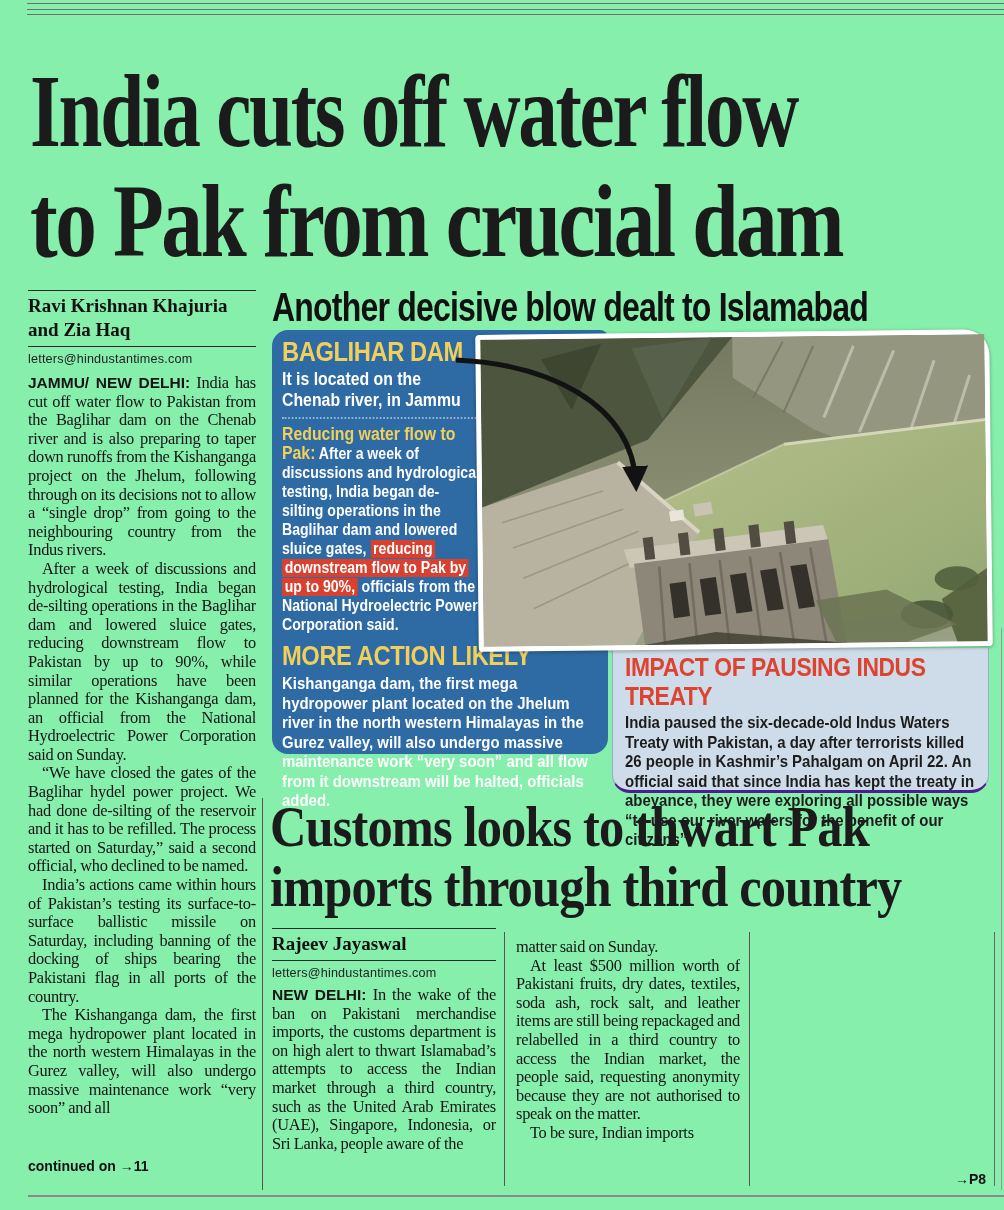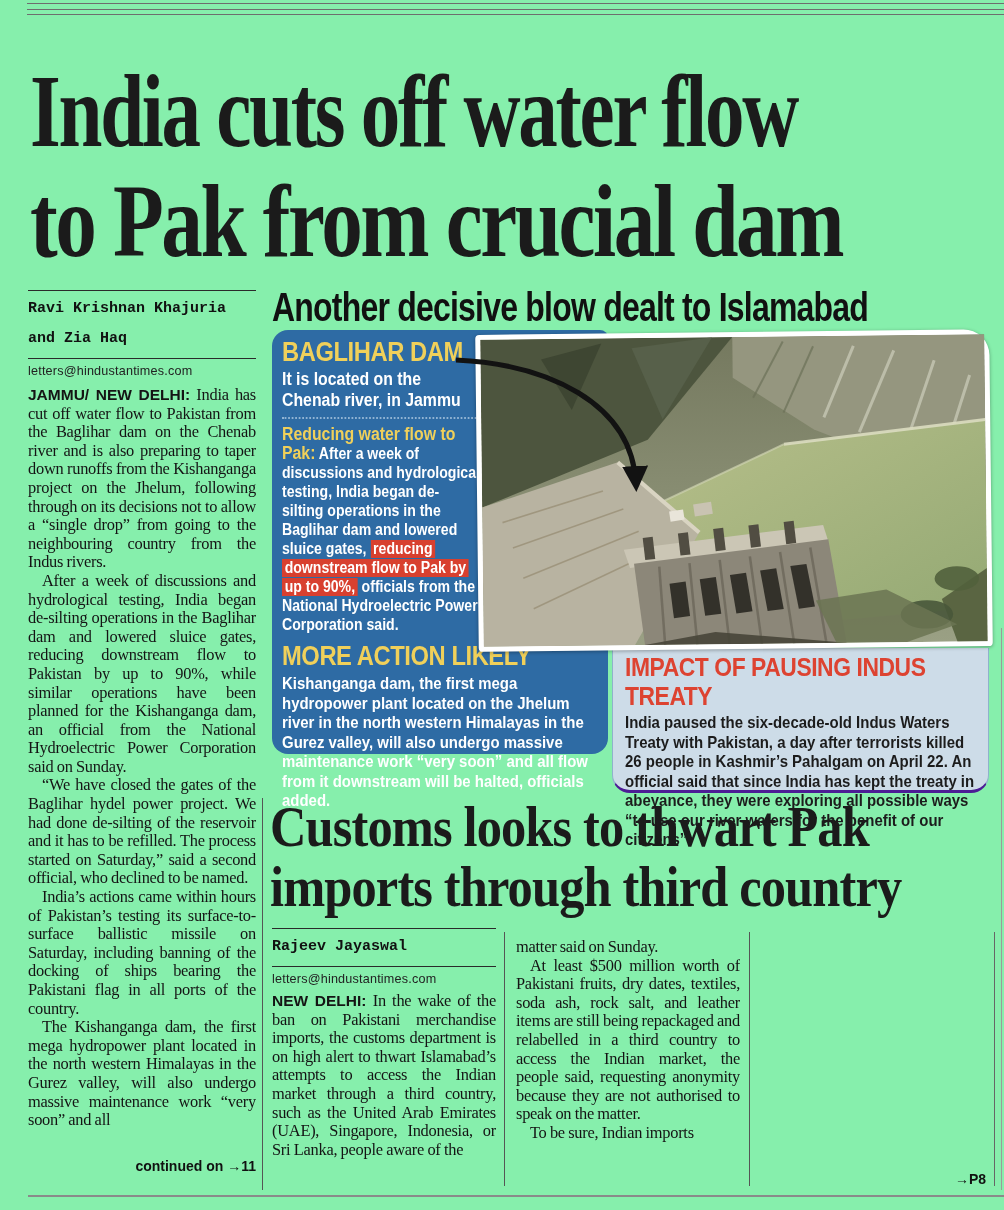--- a/index.html
+++ b/index.html
@@ -17,30 +17,30 @@
   .hl-sub .ln{display:block;white-space:nowrap;font-weight:bold;font-size:58px;line-height:60px;
               letter-spacing:-1px;color:#1b1b1b;transform:scaleX(.87);transform-origin:0 0;}
 
   
   .banner{position:absolute;left:272px;top:286px;white-space:nowrap;font-family:"Liberation Sans",sans-serif;
           font-weight:bold;font-size:41px;line-height:42px;letter-spacing:-1px;color:#111;
           transform:scaleX(.78);transform-origin:0 0;}
 
   
   .colrule{border-top:1.6px solid #2a2a2a;}
-  .byline{font-family:Liberation Mono, monospace;font-weight:bold;font-size:15px;line-height:30px;color:#111;
+  .byline{font-family:Liberation Serif, serif;font-weight:bold;font-size:19px;line-height:24px;color:#111;
           padding:3px 0 4px 0;}
   .email{font-family:"Liberation Sans",sans-serif;font-size:13px;letter-spacing:.2px;color:#222;
          padding:4px 0 0 0;transform:scaleX(.97);transform-origin:0 0;}
   .body{font-size:16.4px;line-height:18.6px;letter-spacing:-0.25px;word-spacing:-0.5px;
         text-align:justify;overflow:hidden;}
   .body p{margin:0;}
   .body p.ind{text-indent:14px;}
   .dateline{font-family:Liberation Sans, sans-serif;font-weight:bold;font-size:15.5px;letter-spacing:0;}
-  .contd{position:absolute;left:28px;width:228px;top:1158px;text-align:right;
+  .contd{position:absolute;left:28px;width:228px;top:1158px;text-align:left;
          font-family:"Liberation Sans",sans-serif;font-weight:bold;font-size:14px;color:#111;}
   .jump{position:absolute;right:0;bottom:1px;font-family:"Liberation Sans",sans-serif;
         font-weight:bold;font-size:14px;color:#111;}
 
   #a1col{position:absolute;left:28px;top:290px;width:228px;}
   #a1col .body{max-height:774px;margin-top:8px;}
 
   
   .bluebox{position:absolute;left:272px;top:330px;width:336px;height:424px;background:#2e6ba4;
            border-radius:16px 8px 16px 16px;padding:16px;box-sizing:border-box;}

